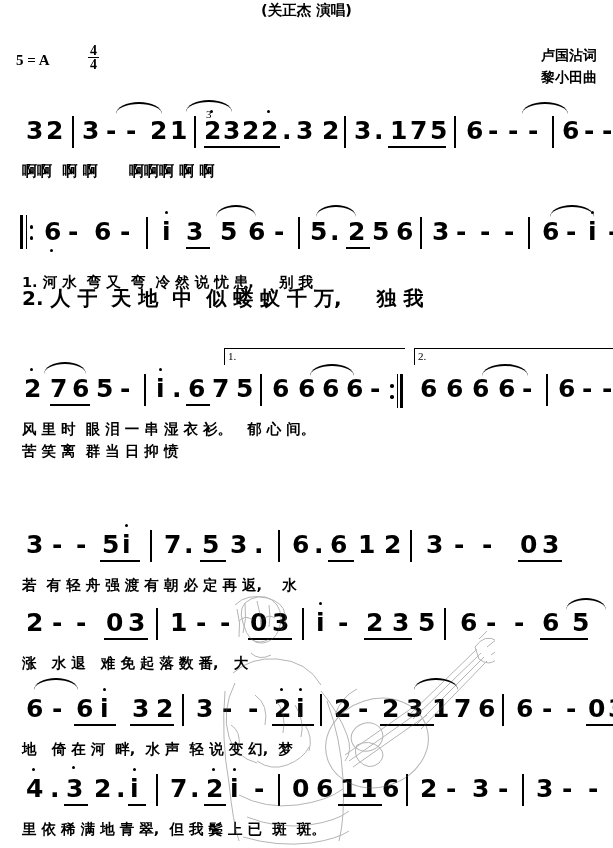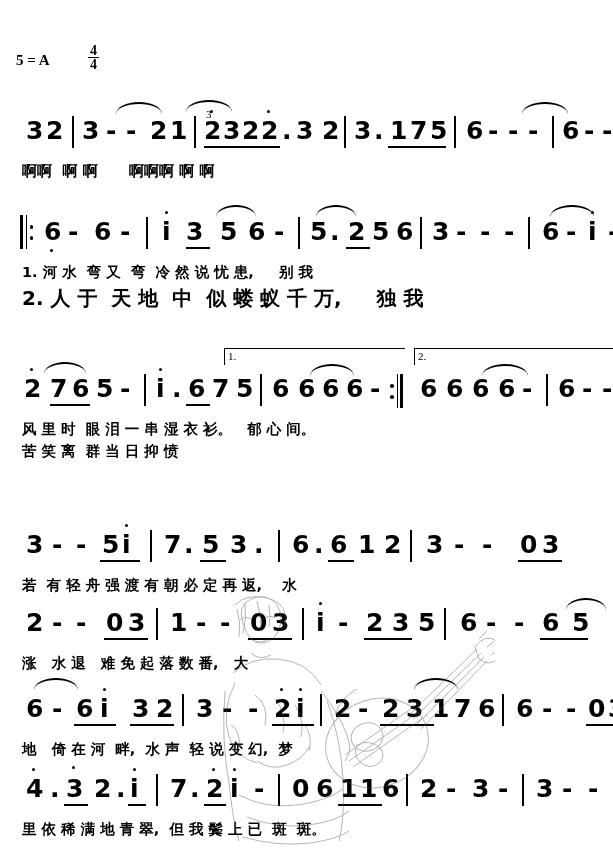--- a/index.html
+++ b/index.html
@@ -129,20 +129,25 @@
     opacity: 0.55;
     pointer-events: none;
   }
 </style>
 </head>
 <body>
 
 <div class="sheet">
 
   <div class="subtitle-block">
+    <div>(关正杰  演唱)</div>
+  </div>
+  <div class="credits">
+    <div>卢国沾词</div>
+    <div>黎小田曲</div>
   </div>
   <div class="keysig">5 = A</div>
   <div class="meter">
     <span class="num">4</span>
     <span class="den">4</span>
   </div>
 
   <div class="system abs" style="left:0; top:100px; width:613px; height:90px;">
 
     <div class="slur" style="left:106px; top:2px; width:46px;"></div>
@@ -233,21 +238,21 @@
       <span class="n" style="left:494px; top:0;">-</span>
       <div class="bar" style="left:518px; top:-2px; height:32px;"></div>
       <span class="n" style="left:532px; top:0;">6</span>
       <span class="n" style="left:556px; top:0;">-</span>
       <span class="n" style="left:578px; top:0;">i</span>
       <div class="dot-hi" style="left:581px; top:-8px;"></div>
       <span class="n" style="left:598px; top:0;">-</span>
     </div>
 
     <div class="abs" style="left:0; top:58px; width:613px;">
-      <span class="abs" style="left:12px; top:0; font-size:14.5px; font-weight:bold; font-family:'DejaVu Sans',sans-serif; white-space:pre;">1. 河 水  弯 又  弯  冷 然 说 忧 患,     别 我</span>
+      <span class="abs" style="left:12px; top:10px; font-size:14.5px; font-weight:bold; font-family:'DejaVu Sans',sans-serif; white-space:pre;">1. 河 水  弯 又  弯  冷 然 说 忧 患,     别 我</span>
       <span class="abs" style="left:12px; top:22px; font-size:20px; font-weight:bold; font-family:'DejaVu Sans',sans-serif; white-space:pre;">2. 人 于  天 地  中  似 蝼 蚁 千 万,     独 我</span>
     </div>
   </div>
 
   <div class="system abs" style="left:0; top:348px; width:613px; height:120px;">
 
     <div class="volta" style="left:214px; top:0px; width:180px;">
       <span>1.</span>
     </div>
     <div class="volta" style="left:404px; top:0px; width:200px;">

